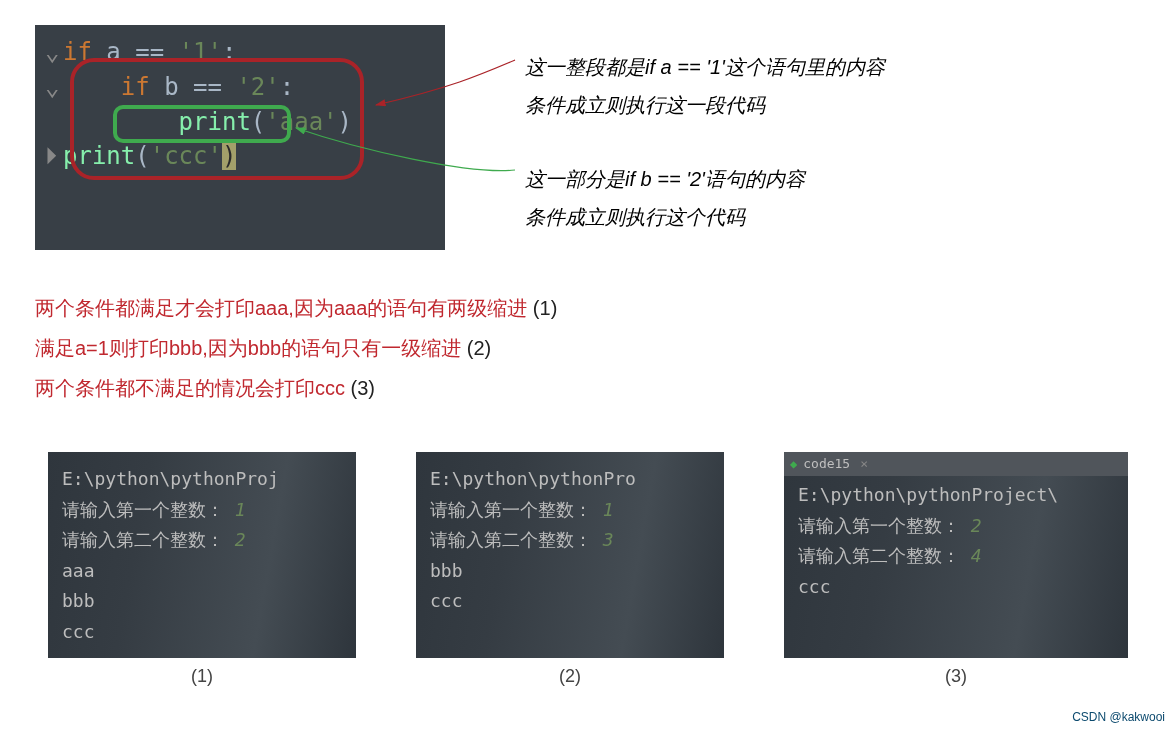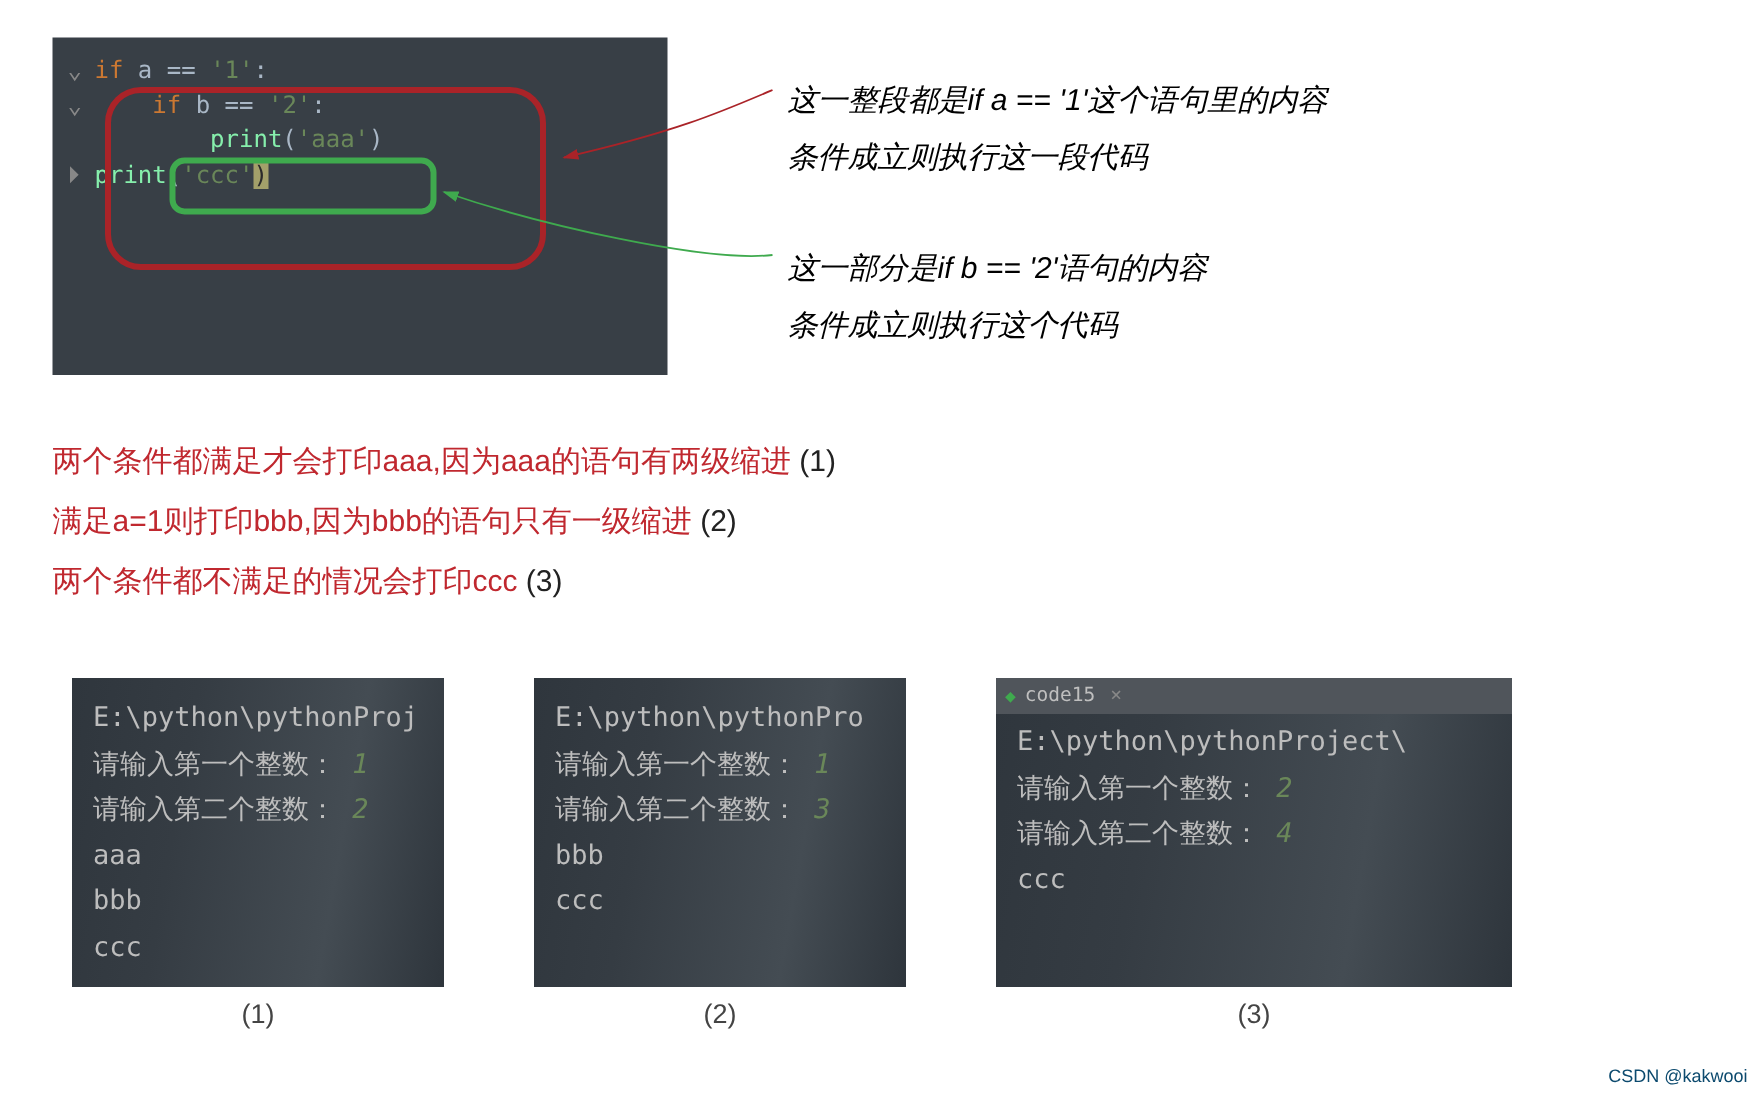--- a/index.html
+++ b/index.html
@@ -15,21 +15,21 @@
   
   .code-top {
     position: absolute;
     left: 35px;
     top: 25px;
     width: 410px;
     height: 225px;
     background: #383f46;
     padding: 10px 0 10px 10px;
     font-family: Consolas, monospace;
-    font-size: 16px;
+    font-size: 24px;
     line-height: 1.45;
     color: #a9b7c6;
     overflow: hidden;
   }
   .code-top .gutter {
     color: #888; display:inline-block; width:18px;
   }
   .kw { color: #cc7832; }
   .var { color: #a9b7c6; }
   .op { color: #a9b7c6; }
@@ -86,21 +86,21 @@
 
   
   .consoles {
     position: absolute;
     left: 48px;
     top: 452px;
     display: flex;
     gap: 60px;
   }
   .console {
-    width: 248px;
+    width: 308px;
     height: 206px;
     background: linear-gradient(100deg,#2f363d 0%,#353c43 30%,#444c53 70%,#2e353c 100%);
     font-family: Consolas, monospace;
     font-size: 18px;
     color: #bdbdbd;
     padding: 12px 14px;
     line-height: 1.7;
     overflow: hidden;
     position: relative;
   }

